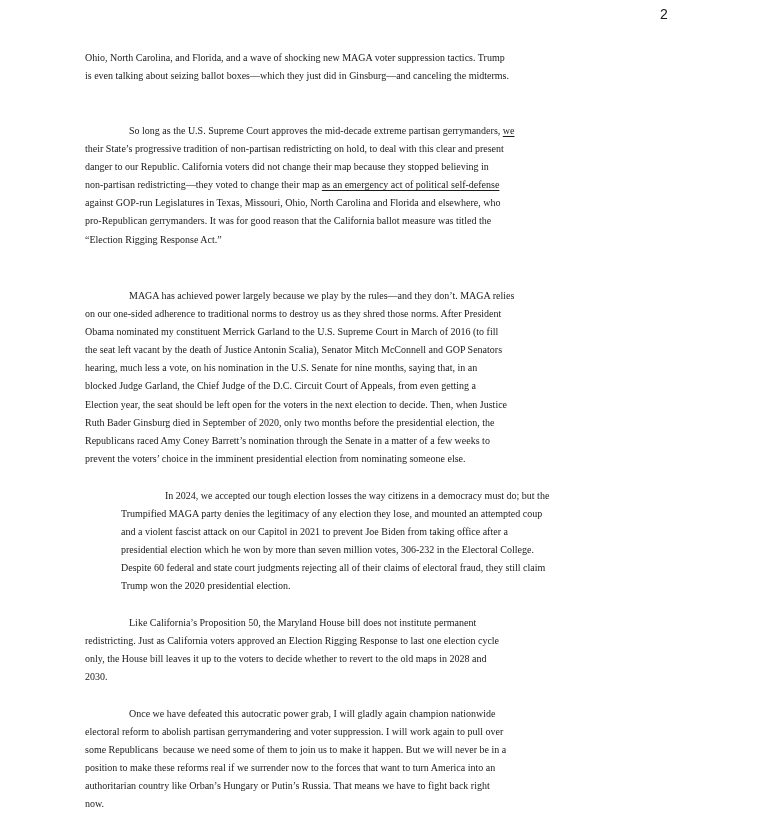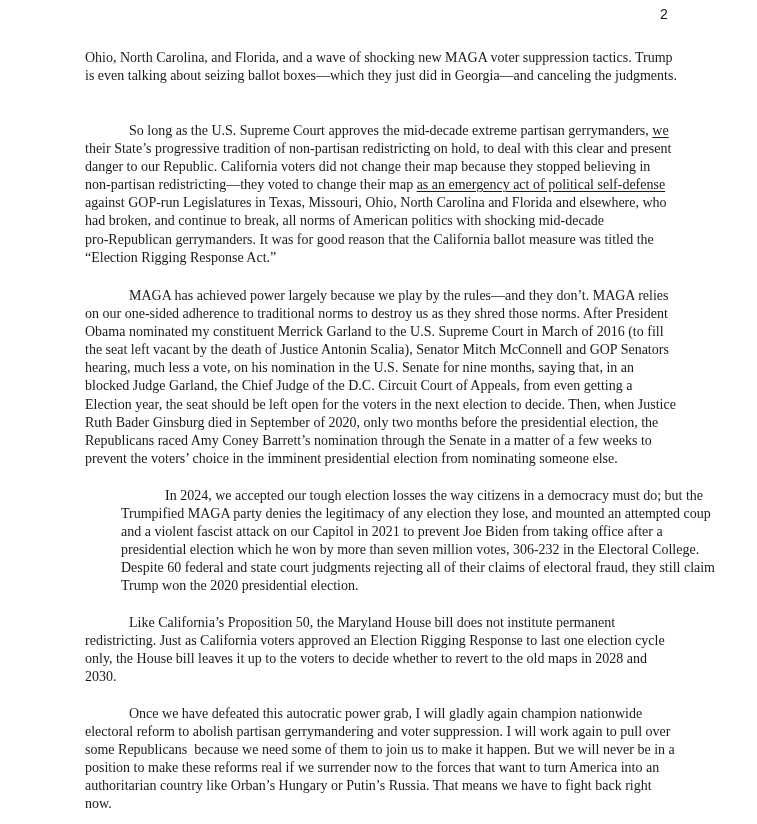--- a/index.html
+++ b/index.html
@@ -20,21 +20,21 @@
       top: 6px;
       left: 660px;
       font-family: "Liberation Sans", sans-serif;
       font-size: 14px;
       color: #1a1a1a;
     }
     .paragraph {
       position: absolute;
       left: 85px;
       width: 600px;
-      font-size: 14px;
+      font-size: 10px;
       line-height: 18.1px;
     }
     .line {
       display: block;
       white-space: nowrap;
       height: 18.1px;
     }
     .line.indent {
       padding-left: 44px;
     }
@@ -44,29 +44,28 @@
     }
   </style>
 </head>
 <body>
 
 <div>
   <div class="page-number">2</div>
 
   <div class="paragraph" style="top:49px;">
       <span class="line"><span>Ohio, North Carolina, and Florida, and a wave of shocking new MAGA voter suppression tactics. Trump</span></span>
-      <span class="line"><span>is even talking about seizing ballot boxes—which they just did in Georgia—and canceling the judgments.</span></span>
+      <span class="line"><span>is even talking about seizing ballot boxes—which they just did in Ginsburg—and canceling the midterms.</span></span>
     </div>
   <div class="paragraph" style="top:122px;">
       <span class="line indent"><span>So long as the U.S. Supreme Court approves the mid-decade extreme partisan gerrymanders, </span><span class="u">we</span></span>
       <span class="line"><span>their State’s progressive tradition of non-partisan redistricting on hold, to deal with this clear and present</span></span>
       <span class="line"><span>danger to our Republic. California voters did not change their map because they stopped believing in</span></span>
       <span class="line"><span>non-partisan redistricting—they voted to change their map </span><span class="u">as an emergency act of political self-defense</span></span>
       <span class="line"><span>against GOP-run Legislatures in Texas, Missouri, Ohio, North Carolina and Florida and elsewhere, who</span></span>
-      <span class="line"><span>had broken, and continue to break, all norms of American politics with shocking mid-decade</span></span>
       <span class="line"><span>pro-Republican gerrymanders. It was for good reason that the California ballot measure was titled the</span></span>
       <span class="line"><span>“Election Rigging Response Act.”</span></span>
     </div>
   <div class="paragraph" style="top:287px;">
       <span class="line indent"><span>MAGA has achieved power largely because we play by the rules—and they don’t. MAGA relies</span></span>
       <span class="line"><span>on our one-sided adherence to traditional norms to destroy us as they shred those norms. After President</span></span>
       <span class="line"><span>Obama nominated my constituent Merrick Garland to the U.S. Supreme Court in March of 2016 (to fill</span></span>
       <span class="line"><span>the seat left vacant by the death of Justice Antonin Scalia), Senator Mitch McConnell and GOP Senators</span></span>
       <span class="line"><span>hearing, much less a vote, on his nomination in the U.S. Senate for nine months, saying that, in an</span></span>
       <span class="line"><span>blocked Judge Garland, the Chief Judge of the D.C. Circuit Court of Appeals, from even getting a</span></span>

